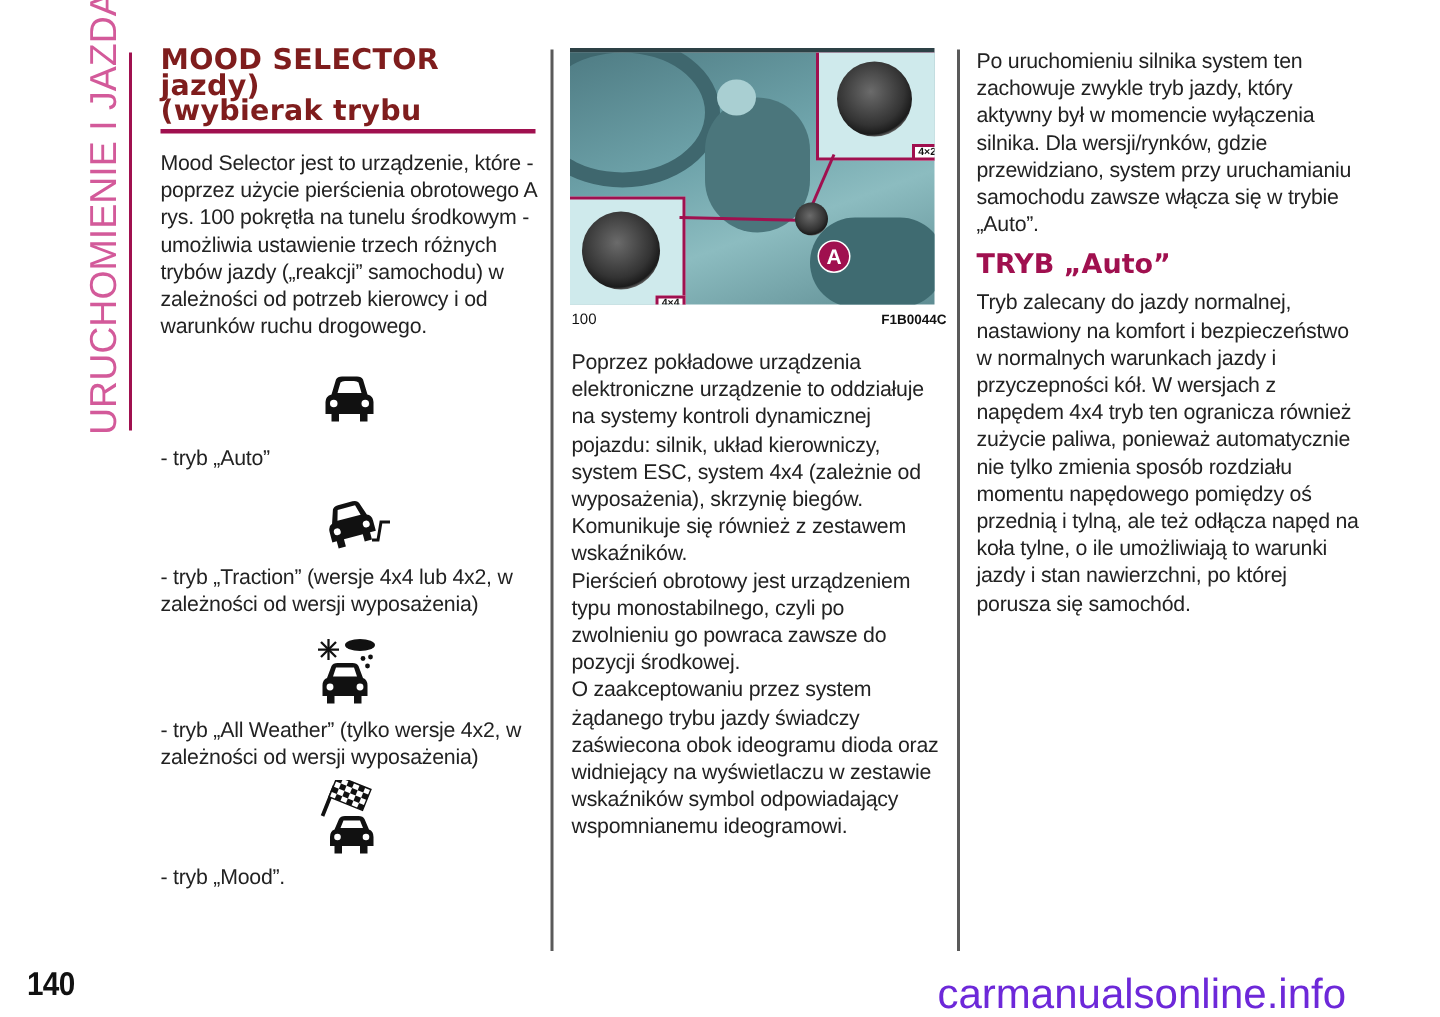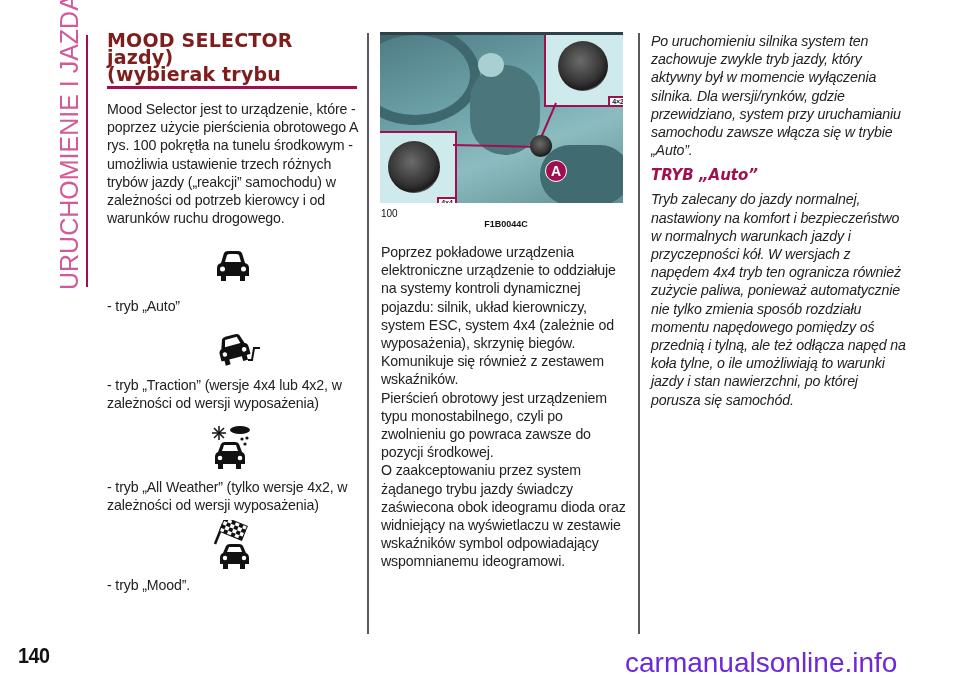--- a/index.html
+++ b/index.html
@@ -24,50 +24,50 @@
       font-size: 22px; font-weight: bold; color: #111; letter-spacing: -0.5px;
       transform: scaleX(0.9); transform-origin: left;
     }
     .col-div { position: absolute; width: 2px; background: #5a5a5a; }
     .col-div.d1 { left: 367px; top: 33px; height: 601px; }
     .col-div.d2 { left: 638px; top: 33px; height: 601px; }
 
     .col { position: absolute; top: 32px; }
     .col1 { left: 107px; width: 252px; }
     .col2 { left: 381px; width: 250px; }
-    .col3 { left: 651px; width: 260px; font-style: italic; }
+    .col3 { left: 651px; width: 260px; }
 
     .heading {
       font-family: "DejaVu Sans", sans-serif; font-weight: 900;
       color: #7f1d1d; font-size: 19px; line-height: 17px; margin: 0;
       letter-spacing: 0.2px;
     }
     .heading-rule { height: 3px; background: #a0104f; margin-top: 3px; width: 250px; }
     .para {
       font-size: 14.2px; line-height: 18.2px; color: #222; margin: 0;
       letter-spacing: -0.15px;
     }
     .col1 .intro { margin-top: 11px; }
     .icon-wrap { display: flex; justify-content: center; }
     .mode-text { margin: 0; }
 
     .sub-heading {
       font-family: "DejaVu Sans", sans-serif; font-weight: 900;
-      color: #a0104f; font-size: 15px; margin: 7px 0 6px 0;
+      color: #a0104f; font-size: 18px; margin: 7px 0 6px 0;
     }
 
     .figure {
       position: relative; width: 243px; height: 168px; margin-left: -1px;
       background: linear-gradient(160deg, #4f7c84 0%, #6ea3aa 40%, #8cbcc0 65%, #5f8d93 100%);
       overflow: hidden; border-top: 3px solid #2d4146;
     }
     .fig-panel {
       position: absolute; background: #cfeaec; border: 2px solid #a0104f;
     }
-    .fig-caption { display: flex; justify-content: space-between; font-size: 10px; margin-top: 5px; color: #111; flex-direction: column; }
+    .fig-caption { display: flex; justify-content: space-between; font-size: 10px; margin-top: 5px; color: #111; }
     .fig-caption .code { font-weight: bold; font-size: 9px; text-align: center; }
     .knob {
       position: absolute; border-radius: 50%;
       background: radial-gradient(circle at 45% 40%, #6b6b6b 0%, #333 55%, #1b1b1b 70%, #999 78%, #444 90%);
     }
     .lbl-box {
       position: absolute; background: #fff; border: 2px solid #a0104f;
       font-size: 7px; font-weight: bold; padding: 0 2px; color: #111;
     }
     .marker-a {

